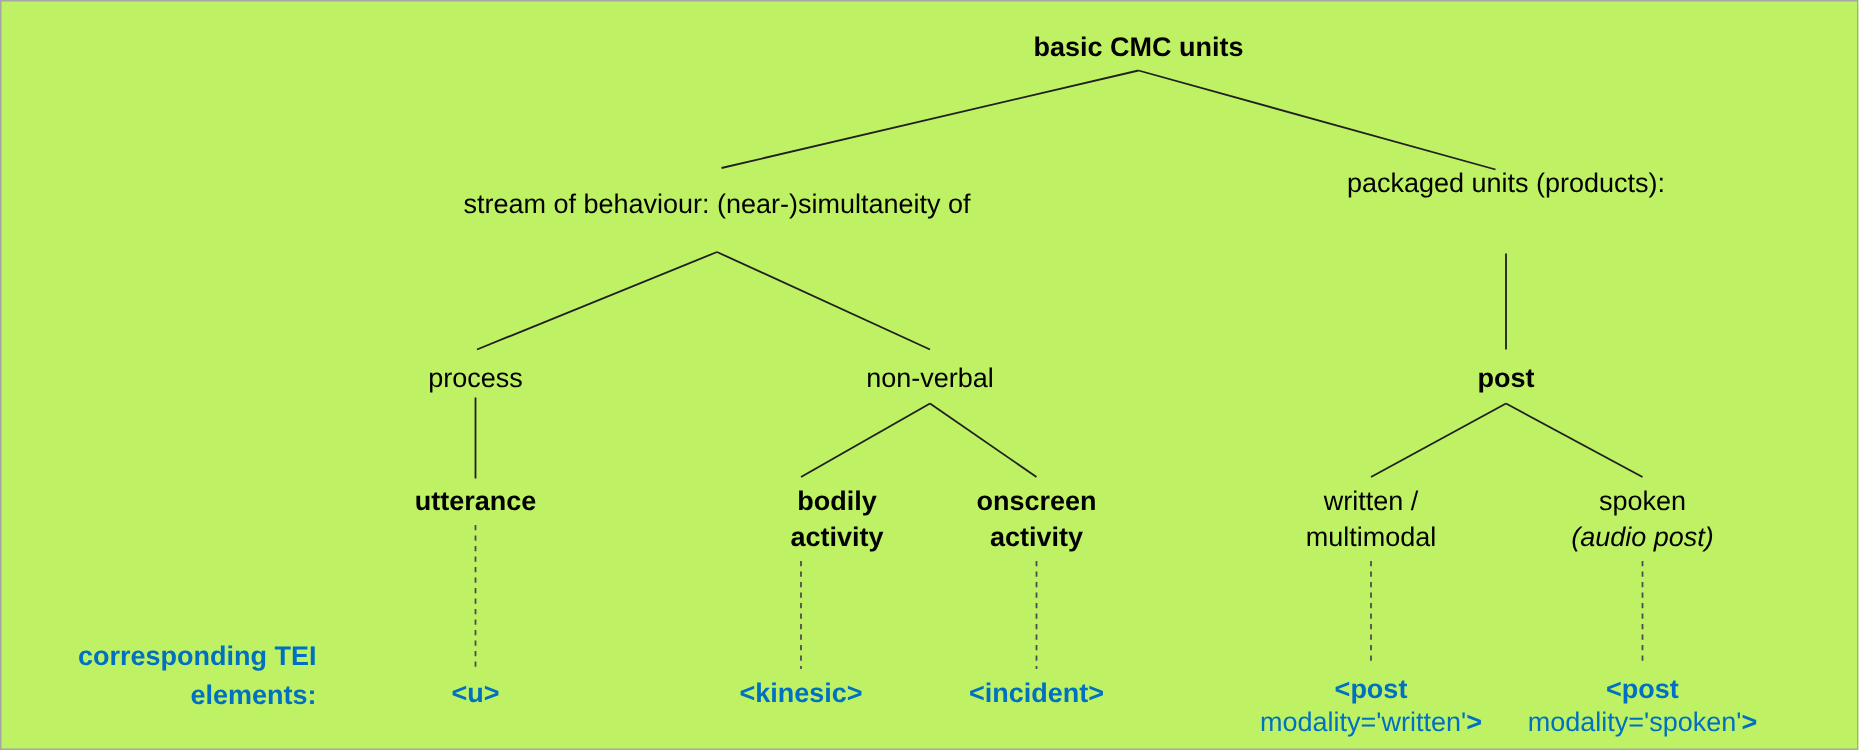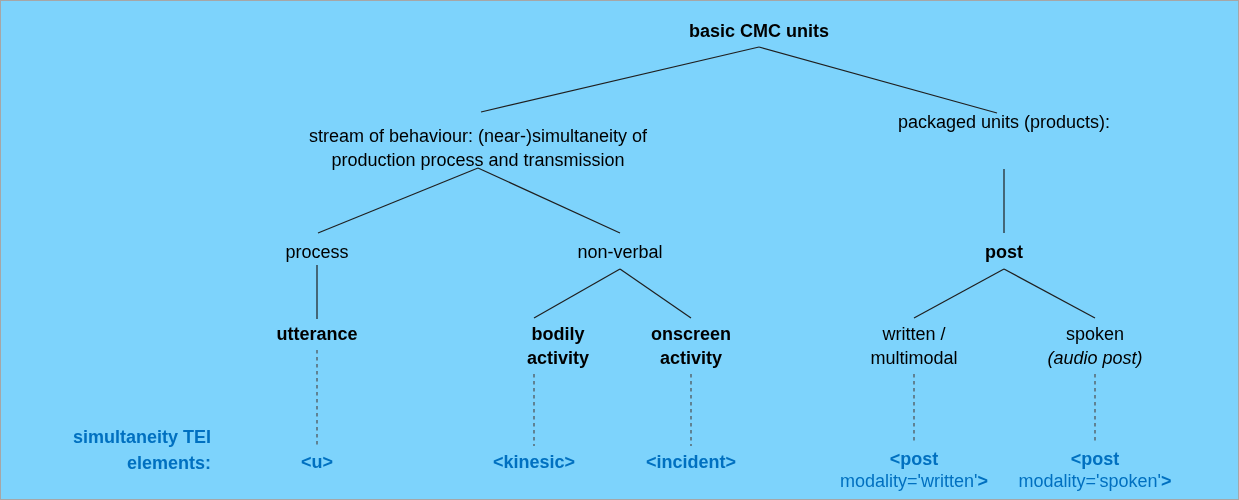--- a/index.html
+++ b/index.html
@@ -2,21 +2,21 @@
 <html><head>
 <meta charset="utf-8">
 <style>
   html, body { margin: 0; padding: 0; background: #fff; }
   #canvas {
     position: relative;
     width: 1239px;
     height: 500px;
     box-sizing: border-box;
     border: 1px solid #a6a6a6;
-    background: #7dd3fc;
+    background: #bef264;
     font-family: "Liberation Sans", "DejaVu Sans", sans-serif;
     font-size: 18px;
     color: #000000;
     overflow: hidden;
   }
   #edges {
     position: absolute;
     left: 0; top: 0;
     width: 1239px; height: 500px;
   }
@@ -65,21 +65,20 @@
     <line class="edge-dashed" x1="533" y1="373" x2="533" y2="445"></line>
     <line class="edge-dashed" x1="690" y1="373" x2="690" y2="445"></line>
     <line class="edge-dashed" x1="913" y1="373" x2="913" y2="442"></line>
     <line class="edge-dashed" x1="1094" y1="373" x2="1094" y2="442"></line>
   </svg>
 
   <div class="node bold" style="left:758px; top:19px;">basic CMC units</div>
 
   <div class="node" style="left:477px; top:124px;">
     <div>stream of behaviour: (near-)simultaneity of</div>
-    <div>production process and transmission</div>
   </div>
 
   <div class="node" style="left:1003px; top:110px;">
     <div>packaged units (products):</div>
   </div>
 
   <div class="node" style="left:316px; top:240px;">process</div>
 
   <div class="node" style="left:619px; top:240px;">non-verbal</div>
 
@@ -101,21 +100,21 @@
     <div>spoken</div>
     <div class="italic">(audio post)</div>
   </div>
 
   <div class="node" style="left:913px; top:322px;">
     <div>written /</div>
     <div>multimodal</div>
   </div>
 
   <div id="tei-caption">
-    <div>simultaneity TEI</div>
+    <div>corresponding TEI</div>
     <div>elements:</div>
   </div>
 
   <div class="node tei" style="left:316px; top:450px;">&lt;u&gt;</div>
 
   <div class="node tei" style="left:533px; top:450px;">&lt;kinesic&gt;</div>
 
   <div class="node tei" style="left:690px; top:450px;">&lt;incident&gt;</div>
 
   <div class="node tei tei-block" style="left:913px; top:447px;">

